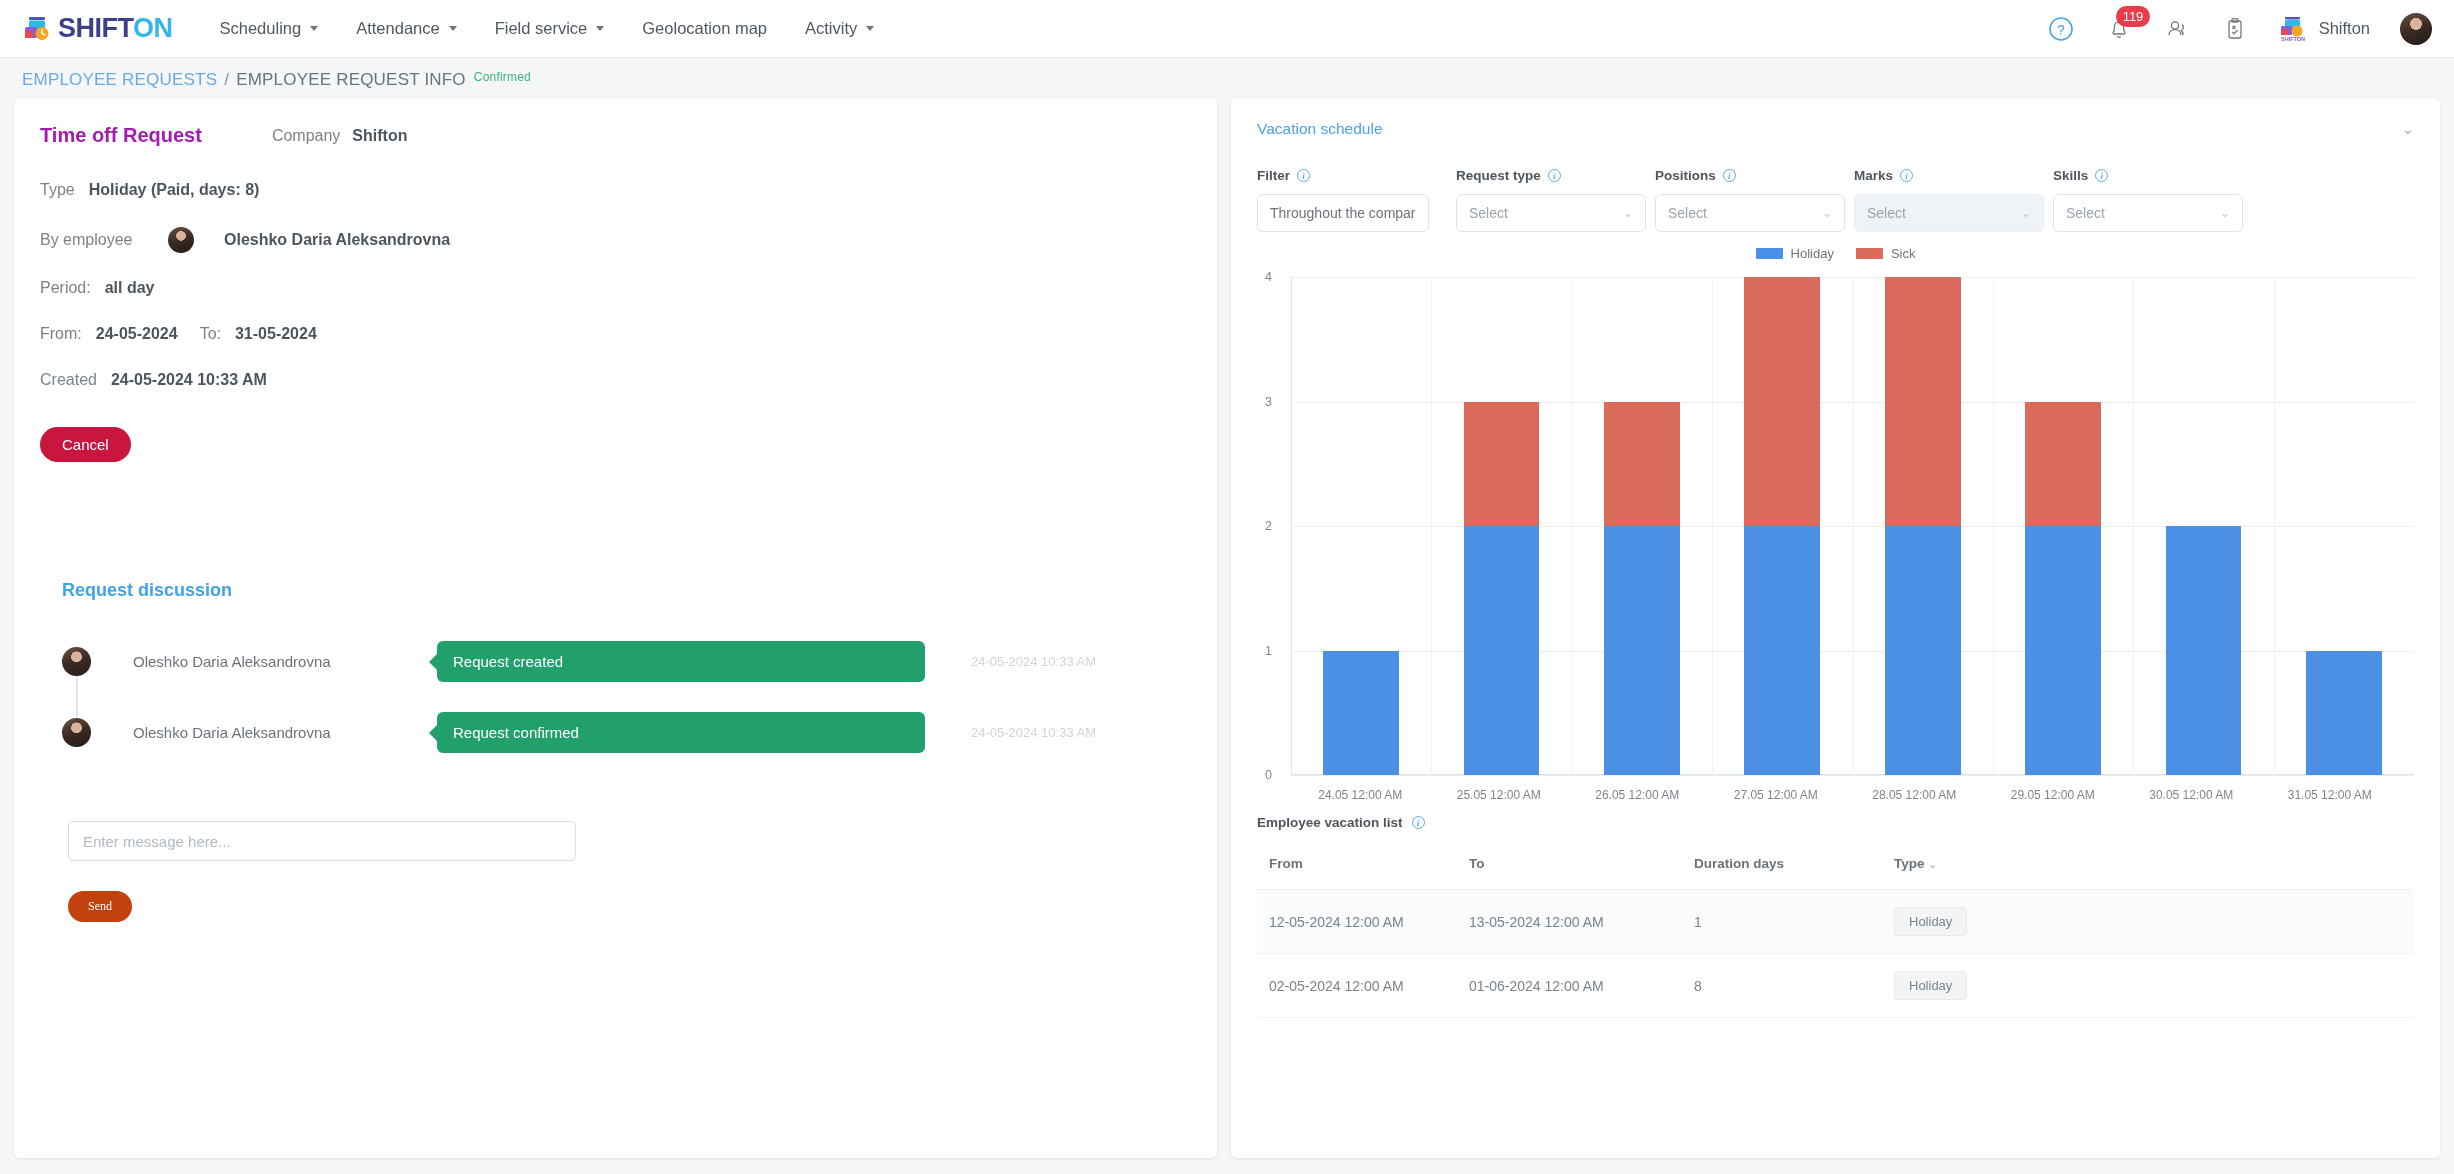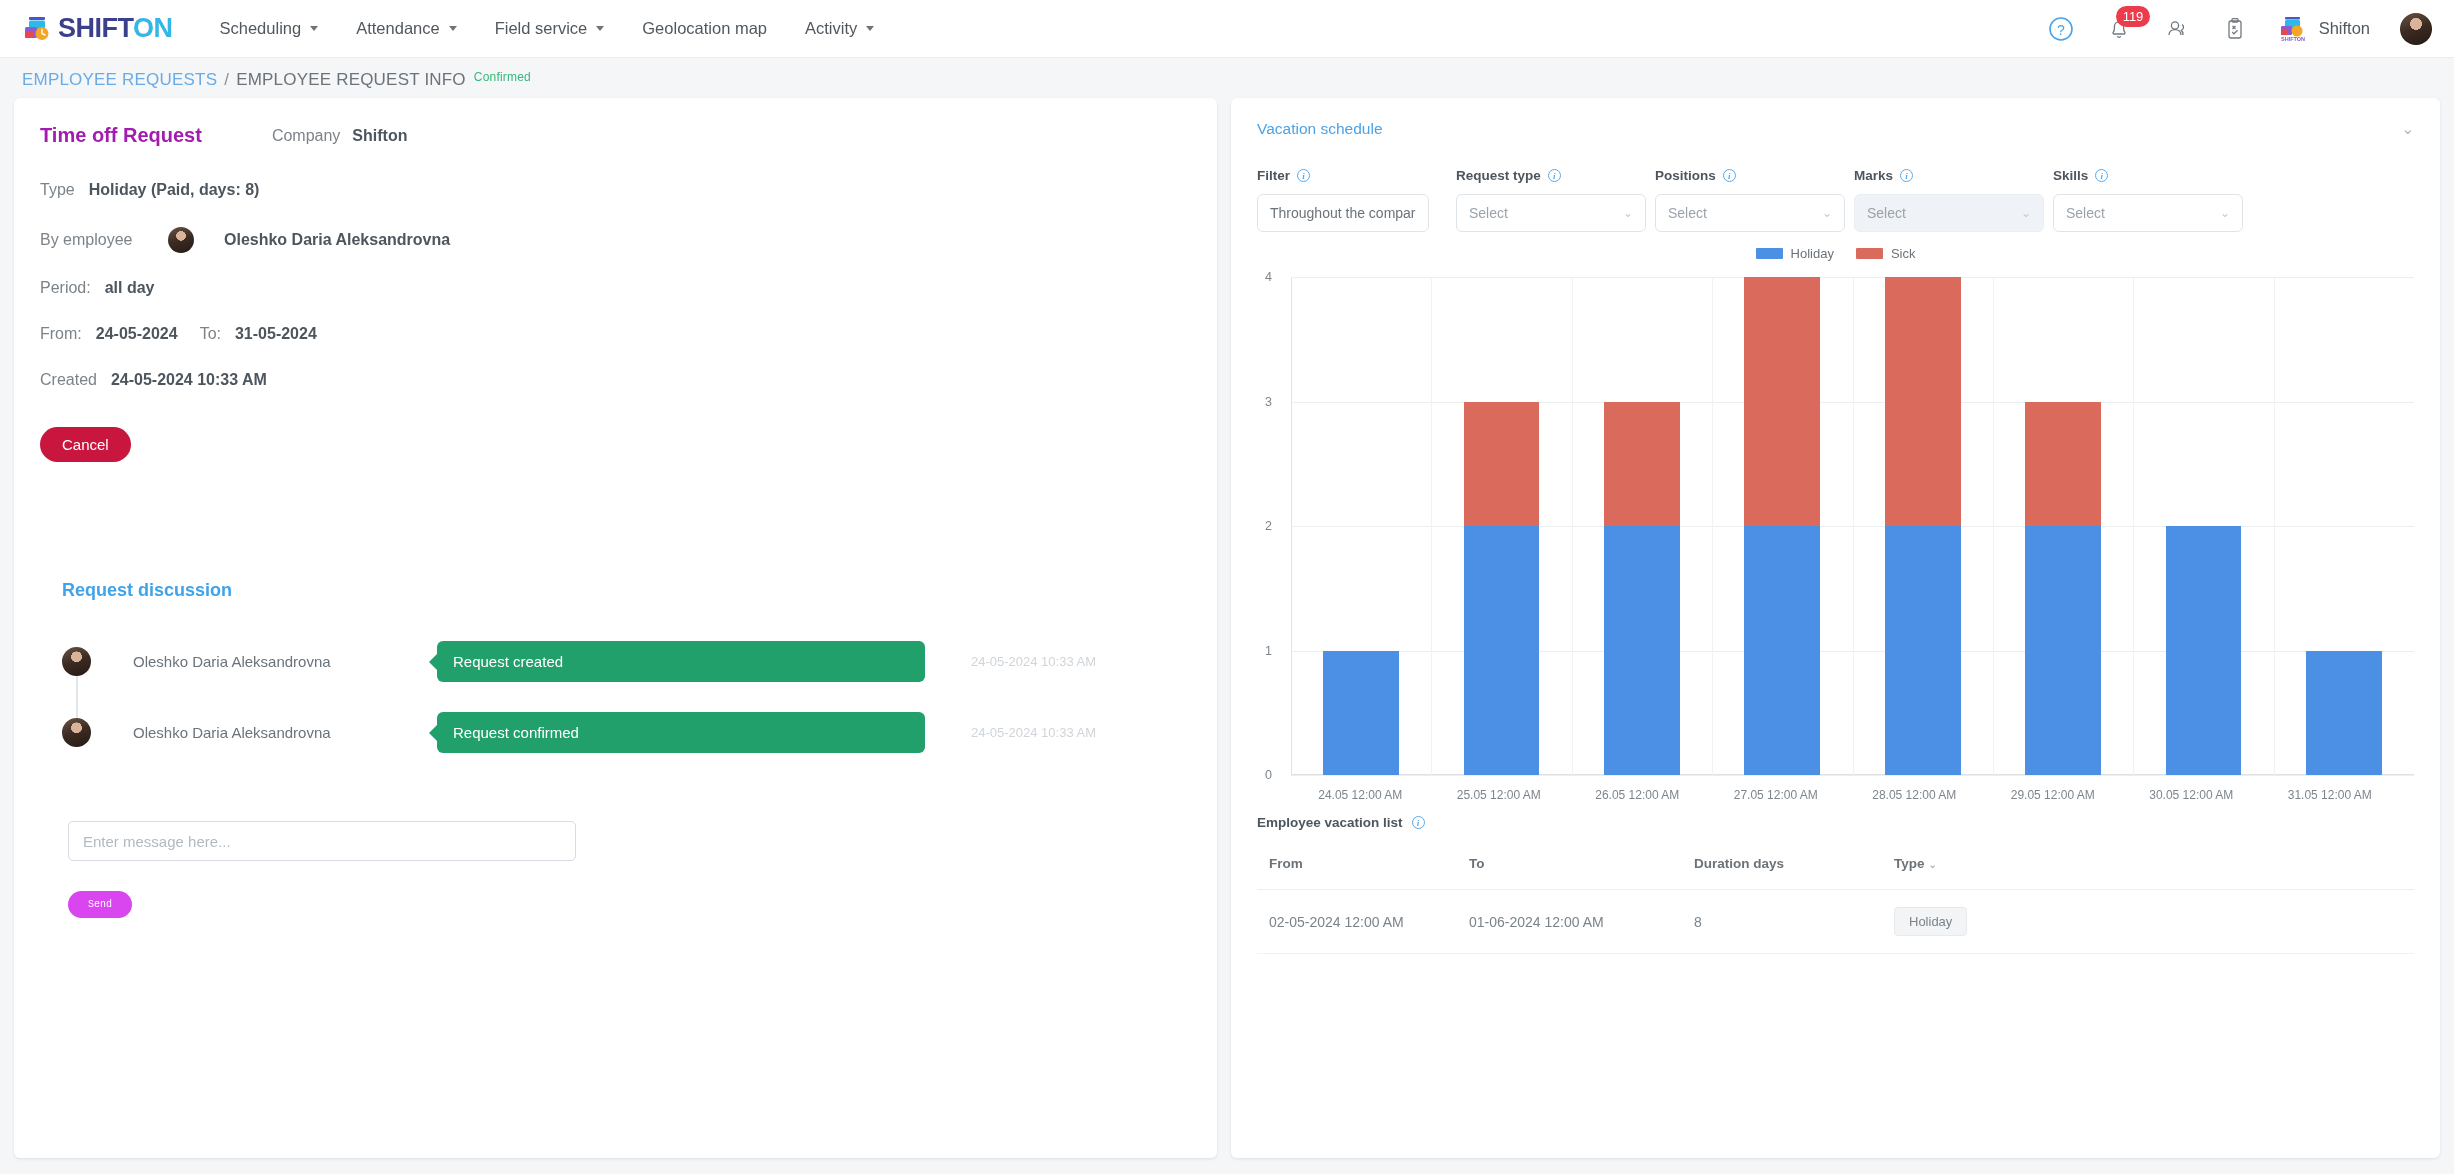--- a/index.html
+++ b/index.html
@@ -121,22 +121,22 @@
   }
   .msg-time { margin-left:46px; font-size:13px; color:#cfd5da; }
 
   .msg-input {
     margin: 38px 0 0 28px; width:508px; height:40px; border:1px solid #d7dde3;
     border-radius:5px; padding:0 14px; font-size:15px; font-family:inherit; color:#5a6570;
     outline:none; background:#fff;
   }
   .msg-input::placeholder { color:#b2bac1; }
   .btn-send {
-    margin: 30px 0 0 28px; background:#d946ef; color:#fff; border:none;
-    border-radius:18px; padding:8px 20px; font-size:10px; font-family:Liberation Mono, monospace; cursor:pointer;
+    margin: 30px 0 0 28px; background:#c2410c; color:#fff; border:none;
+    border-radius:18px; padding:8px 20px; font-size:12px; font-family:Liberation Serif, serif; cursor:pointer;
   }
 
   
   .rhead { display:flex; align-items:center; }
   .rtitle { color:#4aa3e8; font-size:15.5px; cursor:pointer; }
   .chev-collapse { margin-left:auto; color:#9fb3c6; font-size:15px; cursor:pointer; }
 
   .filters { display:flex; gap:0; margin-top: 30px; }
   .fgroup { width:190px; margin-right:9px; }
   .fgroup:first-child { width:172px; margin-right:27px; }
@@ -518,20 +518,26 @@
     <table class="vt">
       <thead>
         <tr>
           <th class="col-from">From</th>
           <th class="col-to">To</th>
           <th class="col-dur">Duration days</th>
           <th><span>Type</span><span class="sortchev">⌄</span></th>
         </tr>
       </thead>
       <tbody id="tbody">
+          <tr class="alt">
+            <td>12-05-2024 12:00 AM</td>
+            <td>13-05-2024 12:00 AM</td>
+            <td>1</td>
+            <td><span class="type-chip">Holiday</span></td>
+          </tr>
           <tr>
             <td>02-05-2024 12:00 AM</td>
             <td>01-06-2024 12:00 AM</td>
             <td>8</td>
             <td><span class="type-chip">Holiday</span></td>
           </tr>
         </tbody>
     </table>
   </div>
 </div>

